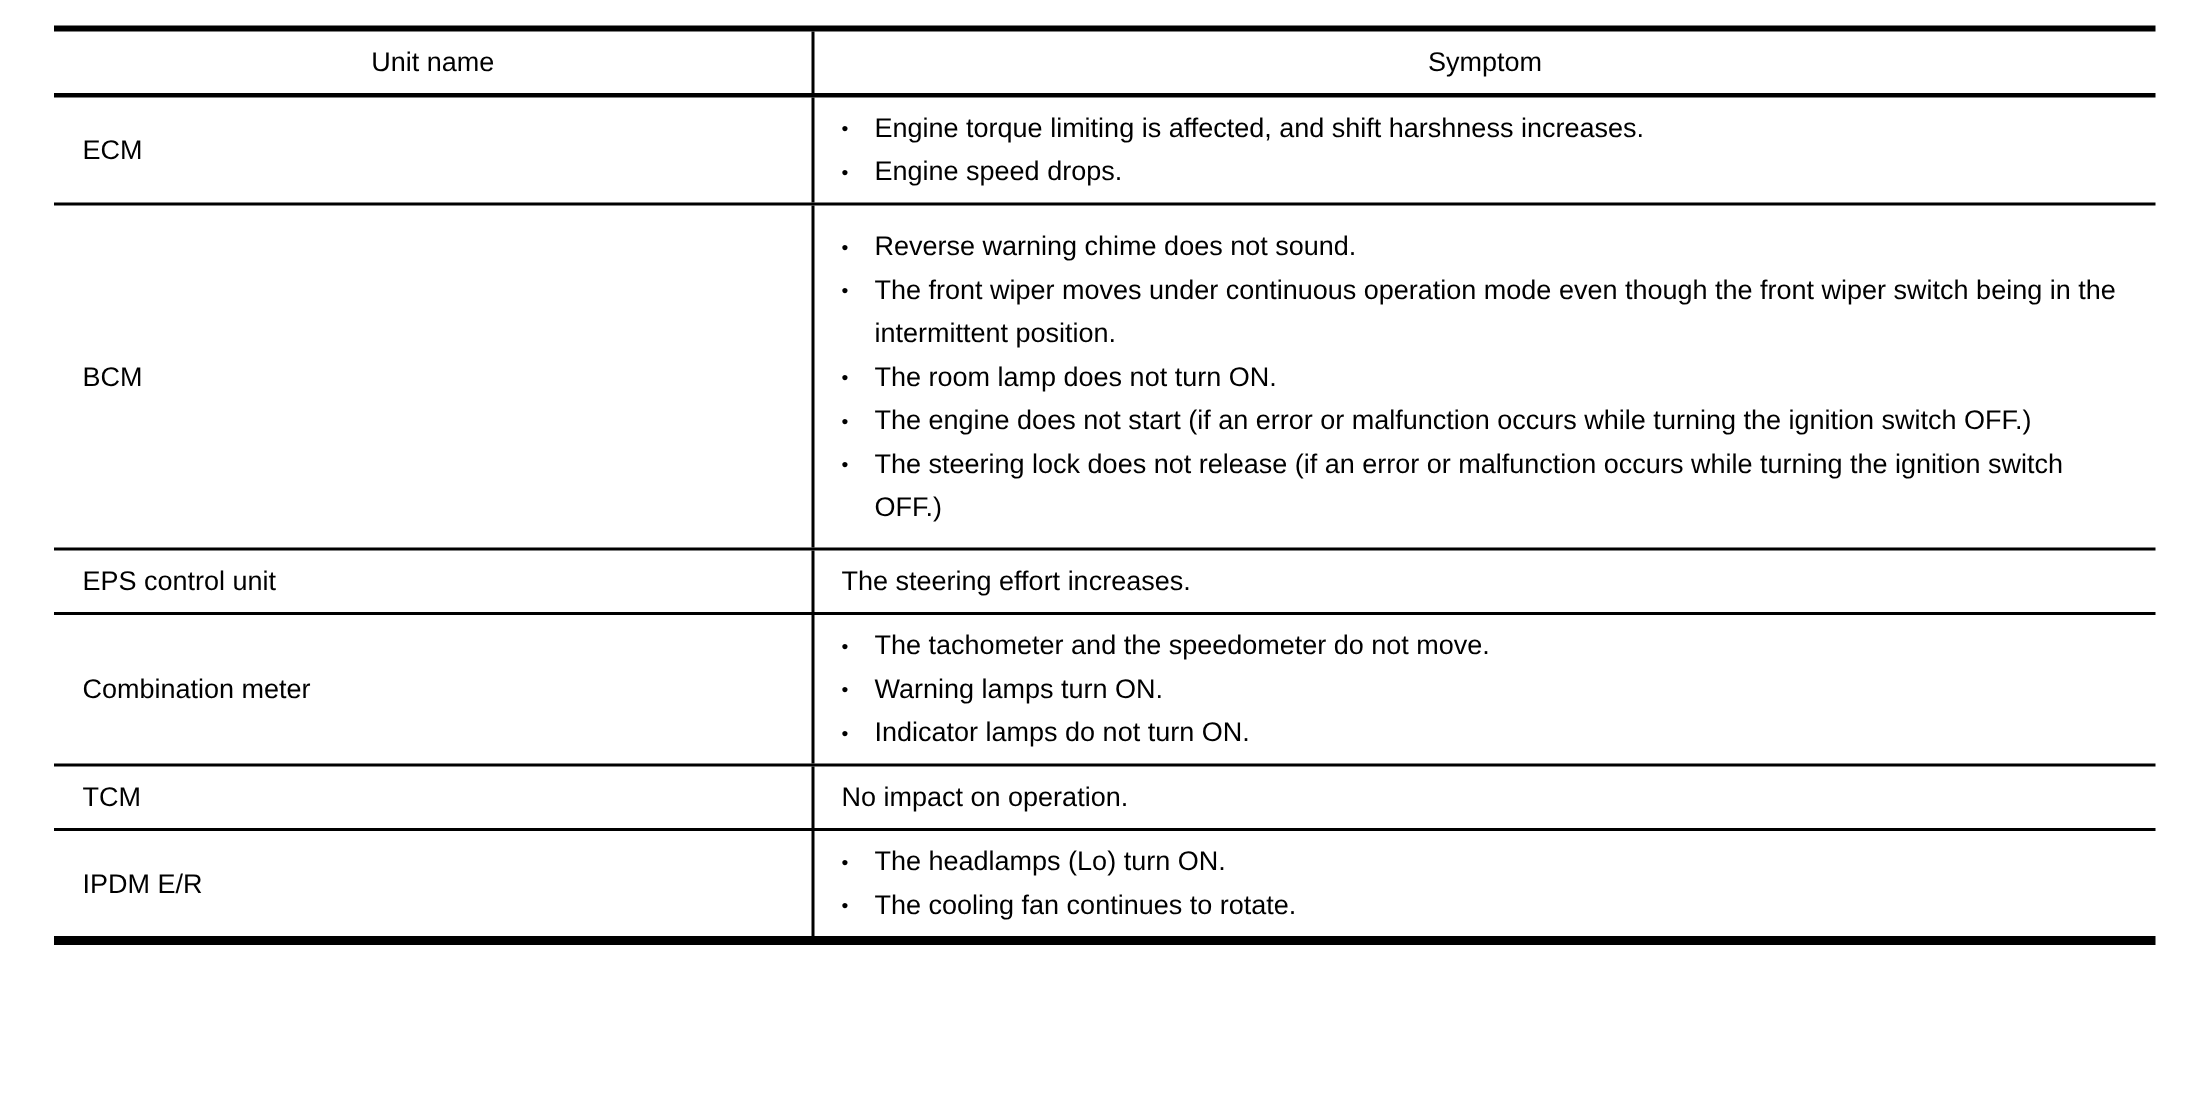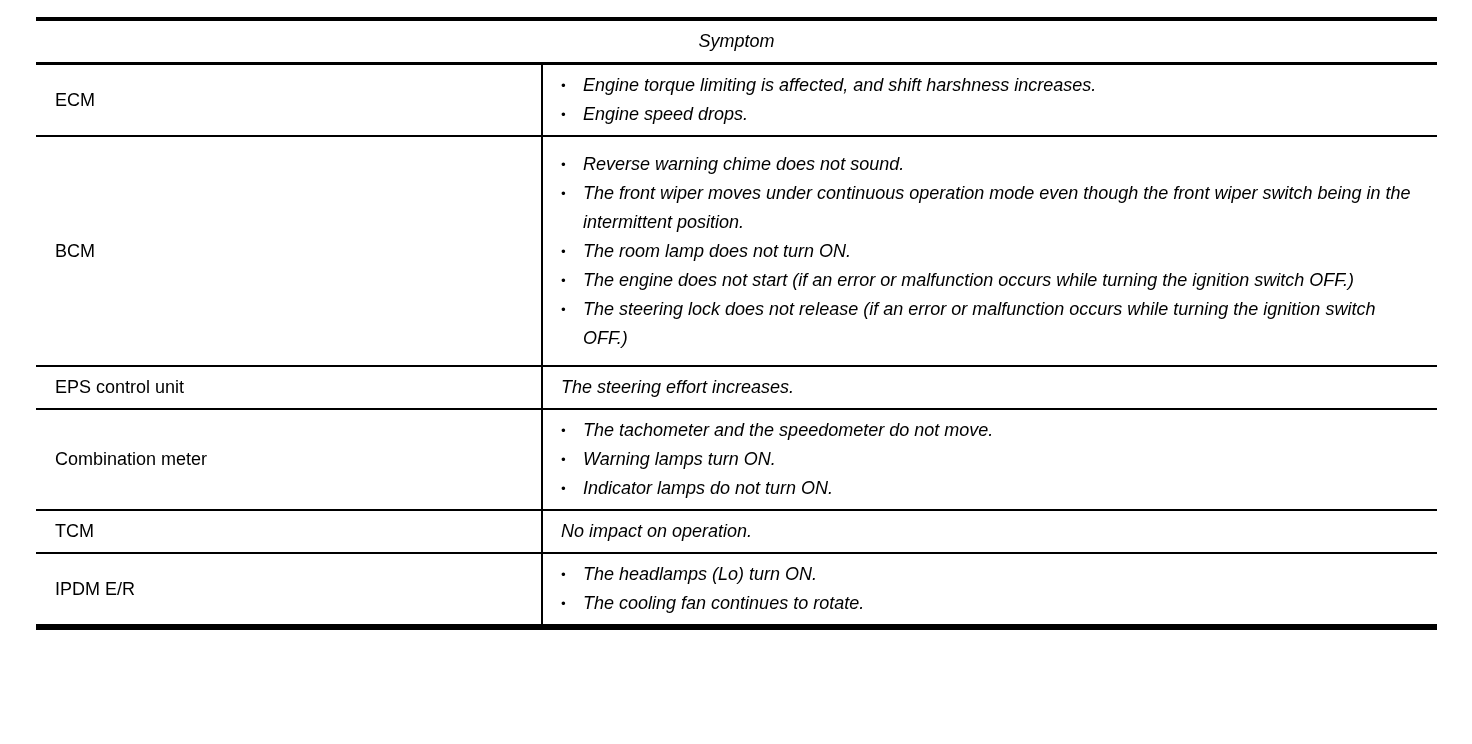--- a/index.html
+++ b/index.html
@@ -29,21 +29,20 @@
   .t-header { border-bottom: 3px solid #000; }
   .unit-col {
     width: 507px;
     flex: none;
     border-right: 2px solid #000;
     box-sizing: border-box;
   }
   .sym-col {
     flex: 1;
     box-sizing: border-box;
-    font-style: italic;
   }
   .t-header .unit-col,
   .t-header .sym-col {
     height: 41px;
     display: flex;
     align-items: center;
     justify-content: center;
     font-size: 18px;
   }
   .t-row .unit-col.cell {
@@ -72,20 +71,21 @@
   .rows-wrap .t-row:nth-child(1) .cell { min-height: 64px; }
   .rows-wrap .t-row:nth-child(2) .cell { min-height: 228px; }
   .rows-wrap .t-row:nth-child(4) .cell { min-height: 84px; }
   .rows-wrap .t-row:nth-child(7) .cell { min-height: 102px; }
 </style>
 </head>
 <body>
 
 <div class="doc-table">
   <div class="t-row t-header">
+    <div class="unit-col">Unit name</div>
     <div class="sym-col">Symptom</div>
   </div>
   <div class="rows-wrap">
       <div class="t-row">
         <div class="unit-col cell">ECM</div>
         <div class="sym-col cell">
           <div class="sym-line">
             <span class="marker">•</span>
             <span class="line-text">Engine torque limiting is affected, and shift harshness increases.</span>
           </div>

